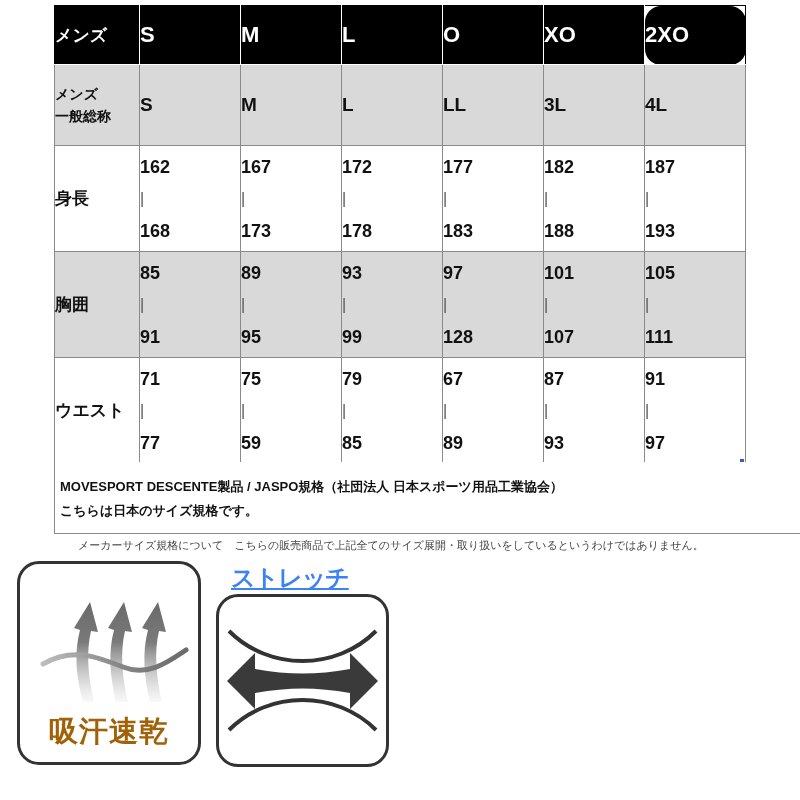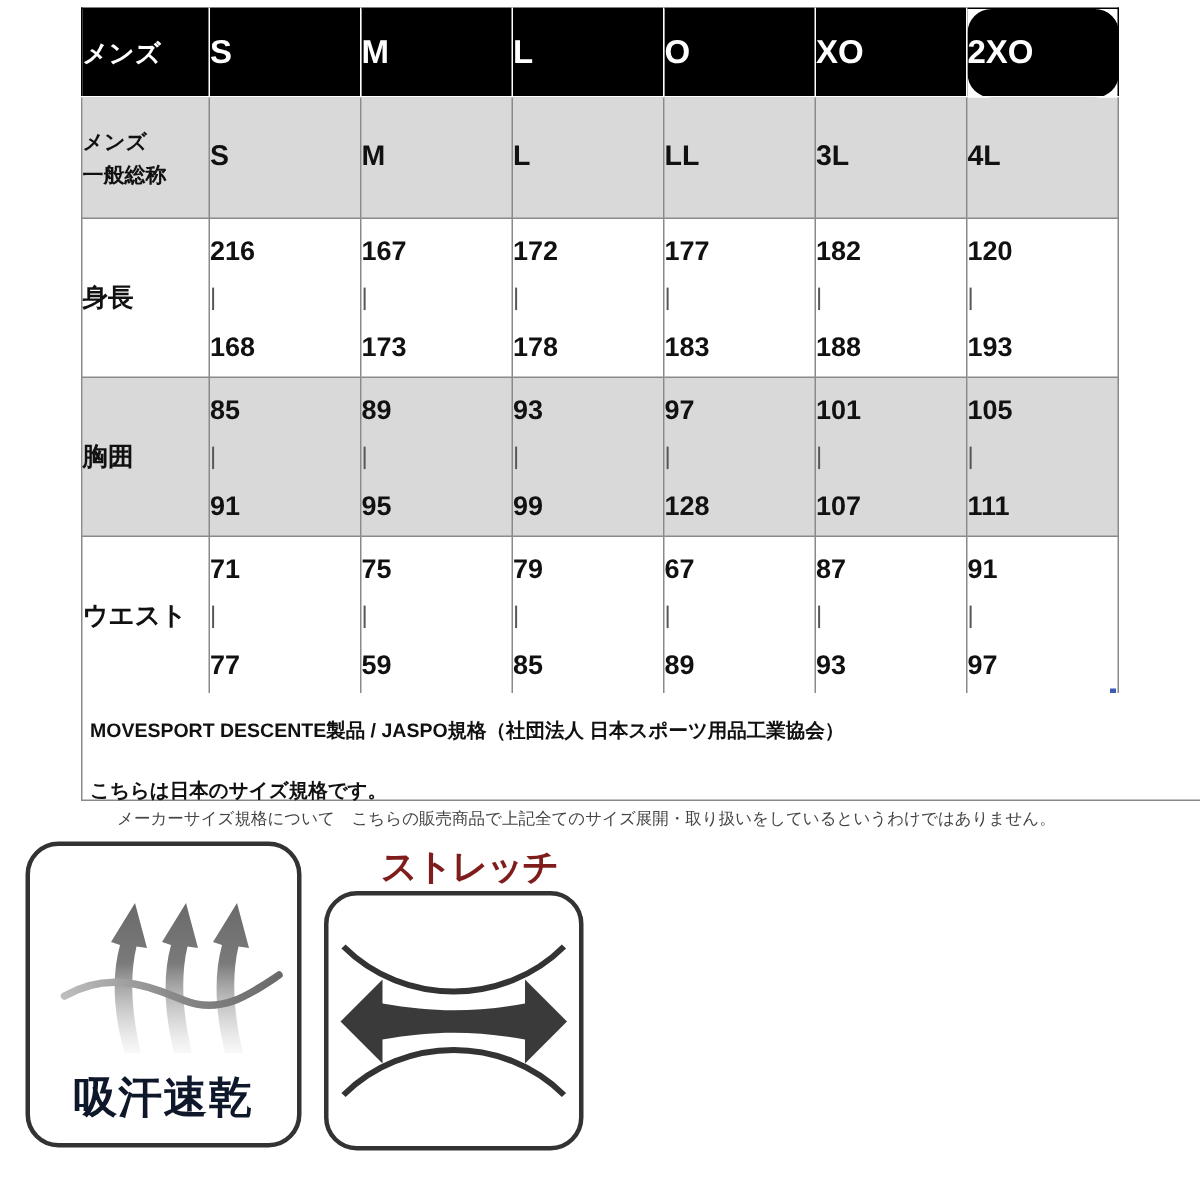--- a/index.html
+++ b/index.html
@@ -16,22 +16,22 @@
   .meas td { height:105px; font-size:18px; line-height:32px; }
   .meas td.label { font-size:17px;margin-left:26px; }
   .meas.grey td { background:#d9d9d9; }
   .bar { display:block; font-weight:normal; color:#555; font-size:16px; }
   .footer-cell { position:absolute; left:54px; top:462px; width:790px; height:72px; border:1px solid #8a8a8a; border-top:none; box-sizing:border-box; background:#fff; }
   .footer-line { position:absolute; left:5px; font-size:13px; font-weight:bold; color:#111; white-space:nowrap; }
   .note { position:absolute; left:78px; top:538px; font-size:11px; color:#444; white-space:nowrap; }
   .resize-dot { position:absolute; left:740px; top:459px; width:4px; height:4px; background:#3b5bb5; }
   .badge-sweat { position:absolute; left:17px; top:561px; width:184px; height:204px; border:3px solid #333; border-radius:22px; box-sizing:border-box; background:#fff; }
   .badge-sweat svg { position:absolute; left:8px; top:18px; }
-  .badge-sweat .label { position:absolute; left:0; right:0; top:148px; text-align:center; font-size:29px; font-weight:bold; color:#0f172a; letter-spacing:1px; }
-  .stretch-title { position:absolute; left:254px; top:562px; font-size:24px; font-weight:bold; color:#7f1d1d; letter-spacing:-1px; }
+  .badge-sweat .label { position:absolute; left:0; right:0; top:148px; text-align:center; font-size:29px; font-weight:bold; color:#a16207; letter-spacing:1px; }
+  .stretch-title { position:absolute; left:231px; top:562px; font-size:24px; font-weight:bold; color:#3b82f6; letter-spacing:-1px;text-decoration:underline; }
   .badge-stretch { position:absolute; left:216px; top:594px; width:173px; height:173px; border:3px solid #333; border-radius:22px; box-sizing:border-box; background:#fff; }
   .badge-stretch svg { position:absolute; left:0; top:0; }
 </style>
 </head>
 <body>
 
 <table class="size-table">
   <colgroup>
     <col class="label-col">
       <col class="size-col">
@@ -59,26 +59,26 @@
     <td>S</td>
     <td>M</td>
     <td>L</td>
     <td>LL</td>
     <td>3L</td>
     <td>4L</td>
   </tr>
 
   <tr class="meas">
     <td class="label">身長</td>
-    <td><span>216</span><span class="bar">|</span><span>168</span></td>
+    <td><span>162</span><span class="bar">|</span><span>168</span></td>
     <td><span>167</span><span class="bar">|</span><span>173</span></td>
     <td><span>172</span><span class="bar">|</span><span>178</span></td>
     <td><span>177</span><span class="bar">|</span><span>183</span></td>
     <td><span>182</span><span class="bar">|</span><span>188</span></td>
-    <td><span>120</span><span class="bar">|</span><span>193</span></td>
+    <td><span>187</span><span class="bar">|</span><span>193</span></td>
   </tr>
 
   <tr class="meas grey">
     <td class="label">胸囲</td>
     <td><span>85</span><span class="bar">|</span><span>91</span></td>
     <td><span>89</span><span class="bar">|</span><span>95</span></td>
     <td><span>93</span><span class="bar">|</span><span>99</span></td>
     <td><span>97</span><span class="bar">|</span><span>128</span></td>
     <td><span>101</span><span class="bar">|</span><span>107</span></td>
     <td><span>105</span><span class="bar">|</span><span>111</span></td>
@@ -93,21 +93,21 @@
     <td><span>87</span><span class="bar">|</span><span>93</span></td>
     <td><span>91</span><span class="bar">|</span><span>97</span></td>
   </tr>
 </tbody>
   </table>
 
 <div class="resize-dot"></div>
 
 <div class="footer-cell">
   <div class="footer-line" style="top:16px;">MOVESPORT DESCENTE製品 / JASPO規格（社団法人 日本スポーツ用品工業協会）</div>
-  <div class="footer-line" style="top:40px;margin-top:16px;">こちらは日本のサイズ規格です。</div>
+  <div class="footer-line" style="top:40px;">こちらは日本のサイズ規格です。</div>
 </div>
 
 <div class="note">メーカーサイズ規格について　こちらの販売商品で上記全てのサイズ展開・取り扱いをしているというわけではありません。</div>
 
 <div class="badge-sweat">
   <svg width="168" height="125" viewBox="0 0 168 125">
     <defs>
       <linearGradient id="fadeUp" x1="0" y1="1" x2="0" y2="0">
         <stop offset="0" stop-color="#bdbdbd" stop-opacity="0.1"></stop>
         <stop offset="0.6" stop-color="#7a7a7a"></stop>

